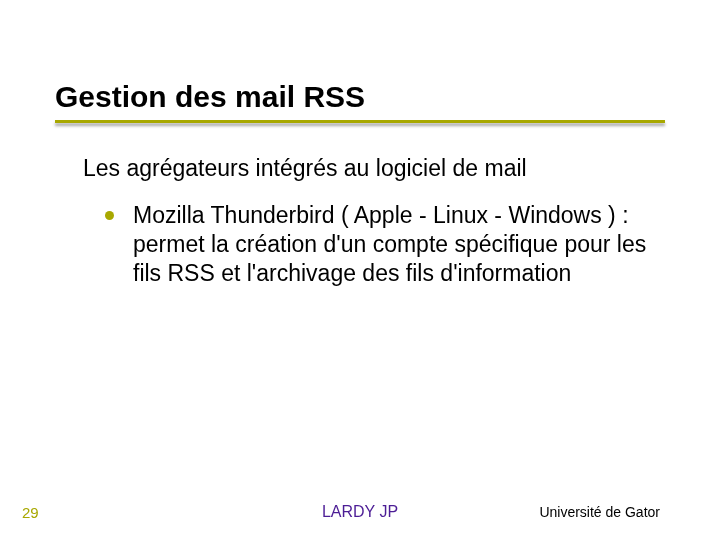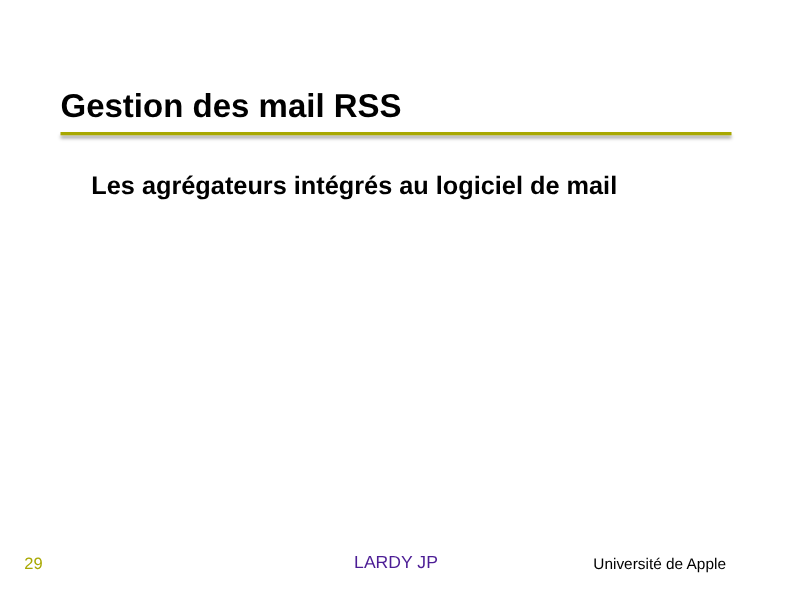--- a/index.html
+++ b/index.html
@@ -29,21 +29,21 @@
     background: #a8a800;
     box-shadow: 0 3px 3px rgba(0,0,0,0.35);
     margin-bottom: 32px;
   }
   .content {
     padding-left: 28px;
     padding-right: 10px;
   }
   .subheading {
     font-size: 23px;
-    font-weight: bold;
+    font-weight: normal;
     color: #000;
     margin-bottom: 18px;
     line-height: 1.2;
   }
   .bullet-list {
     list-style: none;
     padding-left: 22px;
   }
   .bullet-item {
     position: relative;
@@ -95,21 +95,25 @@
 </head>
 <body>
 
 <div class="slide">
   <h1 class="title">Gestion des mail RSS</h1>
   <div class="title-underline"></div>
 
   <div class="content">
     <div class="subheading">Les agrégateurs intégrés au logiciel de mail</div>
     <ul class="bullet-list">
+      <li class="bullet-item">
+        <span class="bullet-dot"></span>
+        <span>Mozilla Thunderbird ( Apple - Linux - Windows ) : permet la création d'un compte spécifique pour les fils RSS et l'archivage des fils d'information</span>
+      </li>
     </ul>
   </div>
 
   <div class="footer">
     <div class="page-number">29</div>
     <div class="footer-center">LARDY JP</div>
-    <div class="footer-right">Université de Apple</div>
+    <div class="footer-right">Université de Gator</div>
   </div>
 </div>
 
 </body></html>

